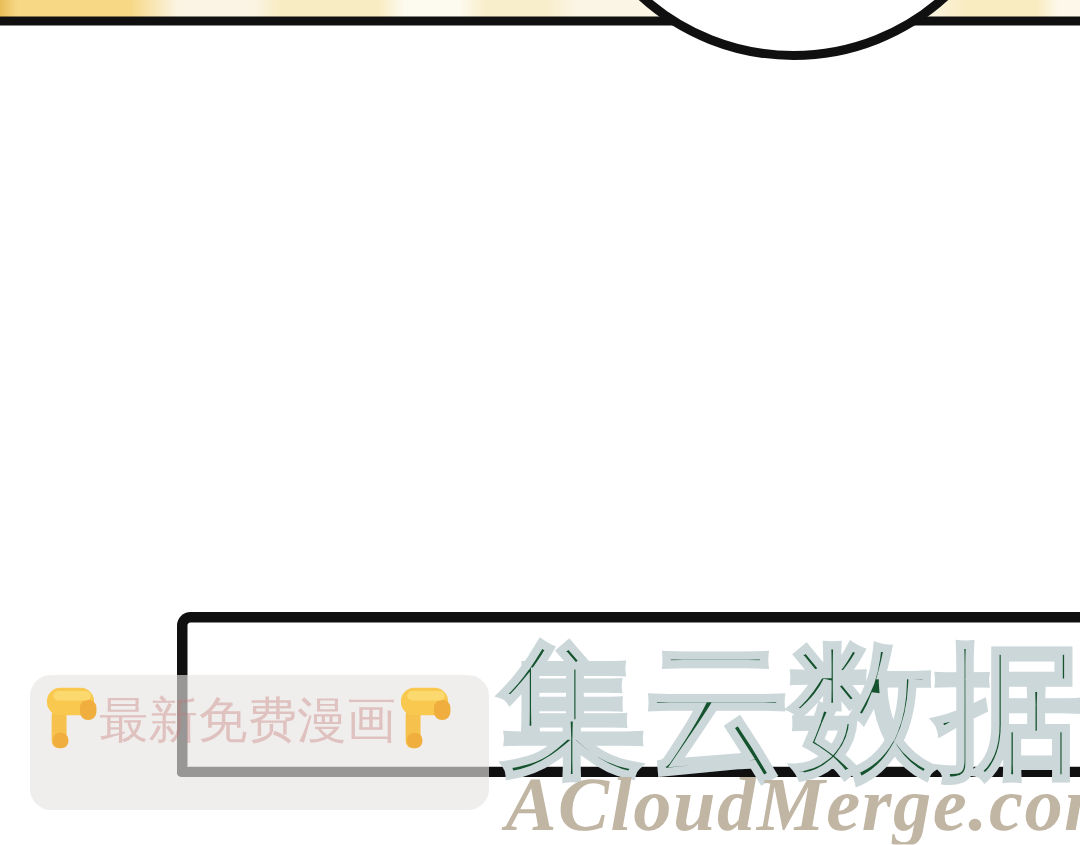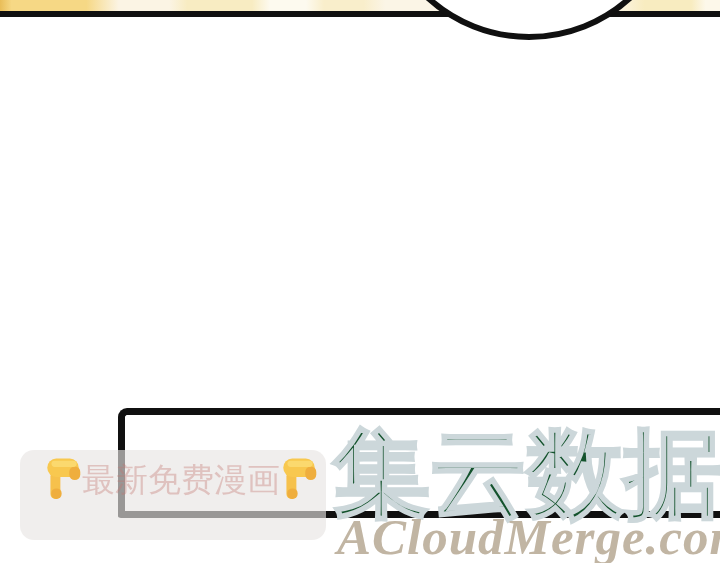--- a/index.html
+++ b/index.html
@@ -61,21 +61,21 @@
     color:#c1b5a3;white-space:nowrap;
   }
 
   
   .site-watermark{
     position:absolute;left:20px;top:450px;width:306px;height:90px;
     background:rgba(231,229,227,0.64);border-radius:14px;z-index:5;
   }
   .promo-row{
     position:absolute;left:8px;top:6px;width:290px;height:46px;
-    display:flex;align-items:center;justify-content:flex-end;
+    display:flex;align-items:center;justify-content:flex-start;
     z-index:6;
   }
   .promo-text{
     font-size:33px;line-height:1;font-weight:500;
     color:rgba(193,117,110,0.36);
     letter-spacing:0px;white-space:nowrap;
   }
   .finger-icon{width:38px;height:44px;flex:0 0 auto;}
   .site-url{
     position:absolute;left:7px;top:52px;z-index:6;

